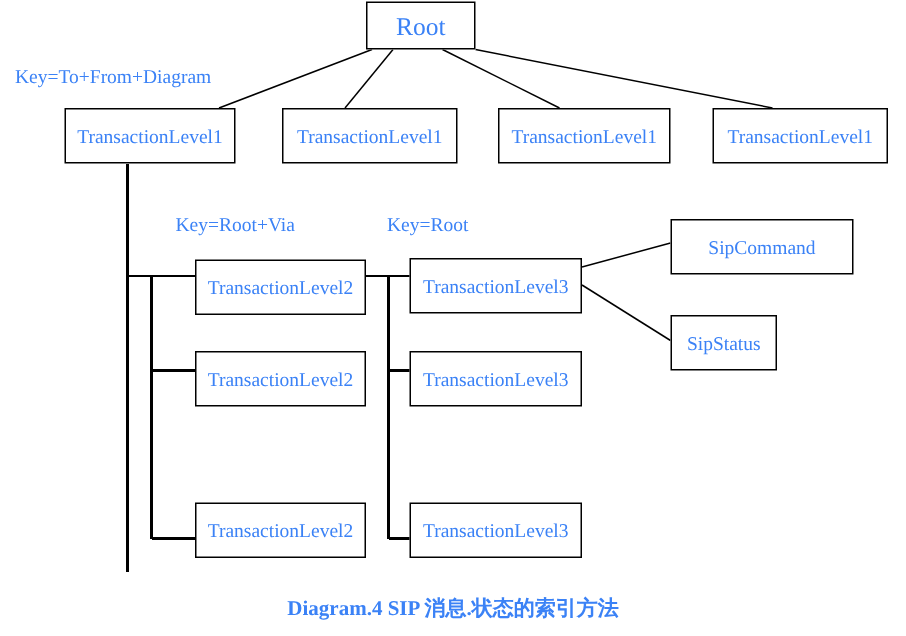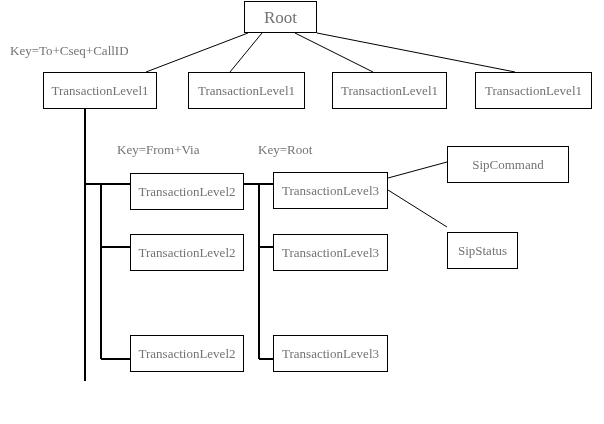--- a/index.html
+++ b/index.html
@@ -6,21 +6,21 @@
     margin: 0;
     padding: 0;
     background: #ffffff;
   }
   .canvas {
     position: relative;
     width: 604px;
     height: 424px;
     background: #ffffff;
     font-family: "Liberation Serif", "DejaVu Serif", serif;
-    color: #737373;
+    color: #3b82f6;
     overflow: hidden;
   }
   svg.lines {
     position: absolute;
     left: 0;
     top: 0;
     width: 604px;
     height: 424px;
   }
   .node {
@@ -40,21 +40,21 @@
   .b-l1b    { left: 188px; top: 72px;  width: 117px; height: 37px; }
   .b-l1c    { left: 332px; top: 72px;  width: 115px; height: 37px; }
   .b-l1d    { left: 475px; top: 72px;  width: 117px; height: 37px; }
   .b-l2r1   { left: 130px; top: 173px; width: 114px; height: 37px; }
   .b-l2r2   { left: 130px; top: 234px; width: 114px; height: 37px; }
   .b-l2r3   { left: 130px; top: 335px; width: 114px; height: 37px; }
   .b-l3r1   { left: 273px; top: 172px; width: 115px; height: 37px; }
   .b-l3r2   { left: 273px; top: 234px; width: 115px; height: 37px; }
   .b-l3r3   { left: 273px; top: 335px; width: 115px; height: 37px; }
   .b-cmd    { left: 447px; top: 146px; width: 122px; height: 37px; }
-  .b-status { left: 447px; top: 210px; width: 71px;  height: 37px; margin-top: 22px; }
+  .b-status { left: 447px; top: 210px; width: 71px;  height: 37px; }
   .key-label {
     position: absolute;
     font-size: 13px;
     line-height: 14px;
     white-space: nowrap;
   }
   .key1 { left: 10px;  top: 44px;  }
   .key2 { left: 117px; top: 143px; }
   .key3 { left: 258px; top: 143px; }
   .caption {
@@ -114,18 +114,19 @@
   <div class="node b-l2r2">TransactionLevel2</div>
   <div class="node b-l2r3">TransactionLevel2</div>
 
   <div class="node b-l3r1">TransactionLevel3</div>
   <div class="node b-l3r2">TransactionLevel3</div>
   <div class="node b-l3r3">TransactionLevel3</div>
 
   <div class="node b-cmd">SipCommand</div>
   <div class="node b-status">SipStatus</div>
 
-  <div class="key-label key1">Key=To+Cseq+CallID</div>
-  <div class="key-label key2">Key=From+Via</div>
+  <div class="key-label key1">Key=To+From+Diagram</div>
+  <div class="key-label key2">Key=Root+Via</div>
   <div class="key-label key3">Key=Root</div>
 
+  <div class="caption">Diagram.4 SIP 消息.状态的索引方法</div>
 
 </div>
 
 </body></html>

